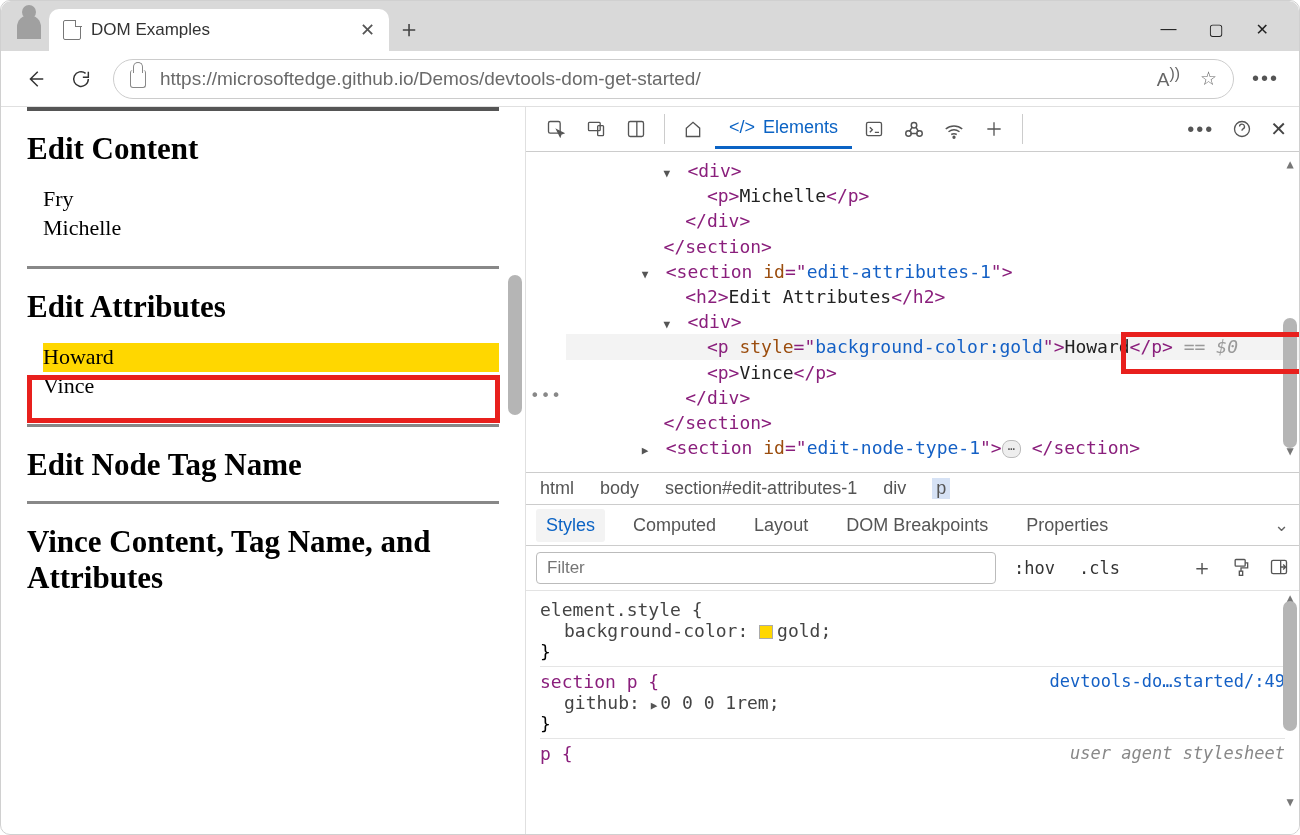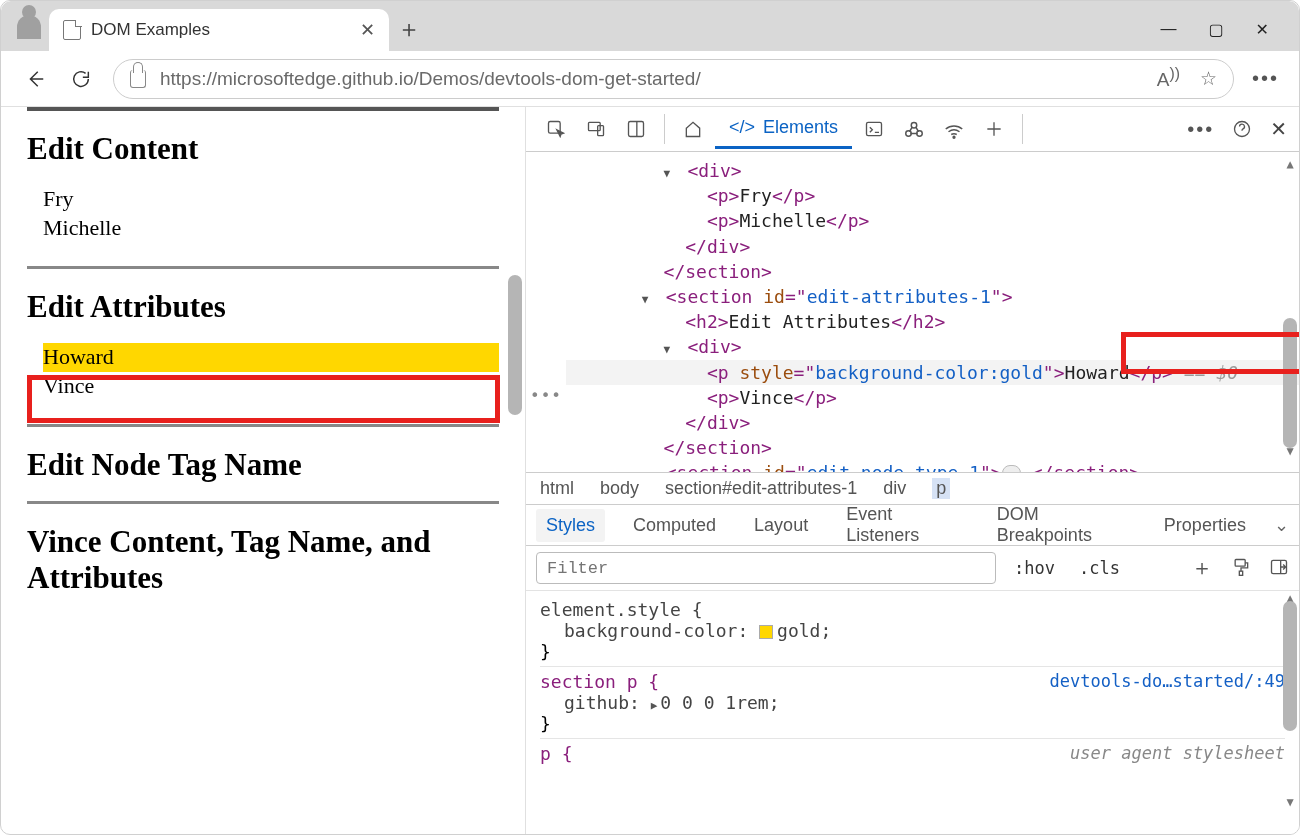--- a/index.html
+++ b/index.html
@@ -221,21 +221,20 @@
 .filter-row{
   display:flex;align-items:center;
   padding:6px 10px; gap:12px;
   border-bottom:1px solid #e3e3e3;
 }
 .filter-row input{
   flex:0 0 460px; height:32px;
   border:1px solid #bbb;border-radius:4px;
   padding:0 10px;font-size:17px;color:#666;
   background:#fff;
-  font-family:Liberation Mono, monospace;
 }
 .filter-row .fbt{font-family:Consolas,monospace;font-size:17px;color:#333;padding:2px 6px;}
 .filter-row .right-icons{margin-left:auto;display:flex;gap:18px;color:#555;align-items:center;}
 
 
 .css-area{
   font-family:Consolas,monospace;
   font-size:18px;
   padding:4px 14px;
   position:relative;
@@ -393,21 +392,20 @@
               <path d="M9 9a3 3 0 1 1 4 3c-1 .5-1 1-1 2M12 18h.01"></path>
             </svg>
           </div>
         <span style="font-size:20px;color:#444;">✕</span>
       </div>
     </div>
 
     <div class="dom-tree">
       <span class="ellips-gutter">•••</span>
       <div class="row">         <span class="caret down"></span> <span class="t-tag">&lt;div&gt;</span></div>
-      <div class="row">             <span class="t-tag">&lt;p&gt;</span><span class="t-txt">Fry</span><span class="t-tag">&lt;/p&gt;</span></div>
       <div class="row">             <span class="t-tag">&lt;p&gt;</span><span class="t-txt">Michelle</span><span class="t-tag">&lt;/p&gt;</span></div>
       <div class="row">           <span class="t-tag">&lt;/div&gt;</span></div>
       <div class="row">         <span class="t-tag">&lt;/section&gt;</span></div>
       <div class="row">       <span class="caret down"></span> <span class="t-tag">&lt;section </span><span class="t-attr">id</span><span class="t-tag">="</span><span class="t-val">edit-attributes-1</span><span class="t-tag">"&gt;</span></div>
       <div class="row">           <span class="t-tag">&lt;h2&gt;</span><span class="t-txt">Edit Attributes</span><span class="t-tag">&lt;/h2&gt;</span></div>
       <div class="row">         <span class="caret down"></span> <span class="t-tag">&lt;div&gt;</span></div>
       <div class="row sel-row"><div class="sel-row-full" style="top:0;"></div>             <span class="t-tag">&lt;p </span><span class="t-attr">style</span><span class="t-tag">="</span><span class="t-val">background-color:gold</span><span class="t-tag">"&gt;</span><span class="t-txt">Howard</span><span class="t-tag">&lt;/p&gt;</span> <span class="t-cmt">== $0</span></div>
       <div class="row">             <span class="t-tag">&lt;p&gt;</span><span class="t-txt">Vince</span><span class="t-tag">&lt;/p&gt;</span></div>
       <div class="row">           <span class="t-tag">&lt;/div&gt;</span></div>
       <div class="row">         <span class="t-tag">&lt;/section&gt;</span></div>
@@ -424,21 +422,20 @@
       <span>body</span>
       <span>section#edit-attributes-1</span>
       <span>div</span>
       <span class="active">p</span>
     </div>
 
     <div class="styles-tabs">
       <div class="st active">Styles</div>
       <div class="st">Computed</div>
       <div class="st">Layout</div>
-      <div class="st">Event Listeners</div>
       <div class="st">DOM Breakpoints</div>
       <div class="st">Properties</div>
       <span class="chev">⌄</span>
     </div>
 
     <div class="filter-row">
       <input placeholder="Filter" style="">
       <span class="fbt">:hov</span>
       <span class="fbt">.cls</span>
       <div class="right-icons">

